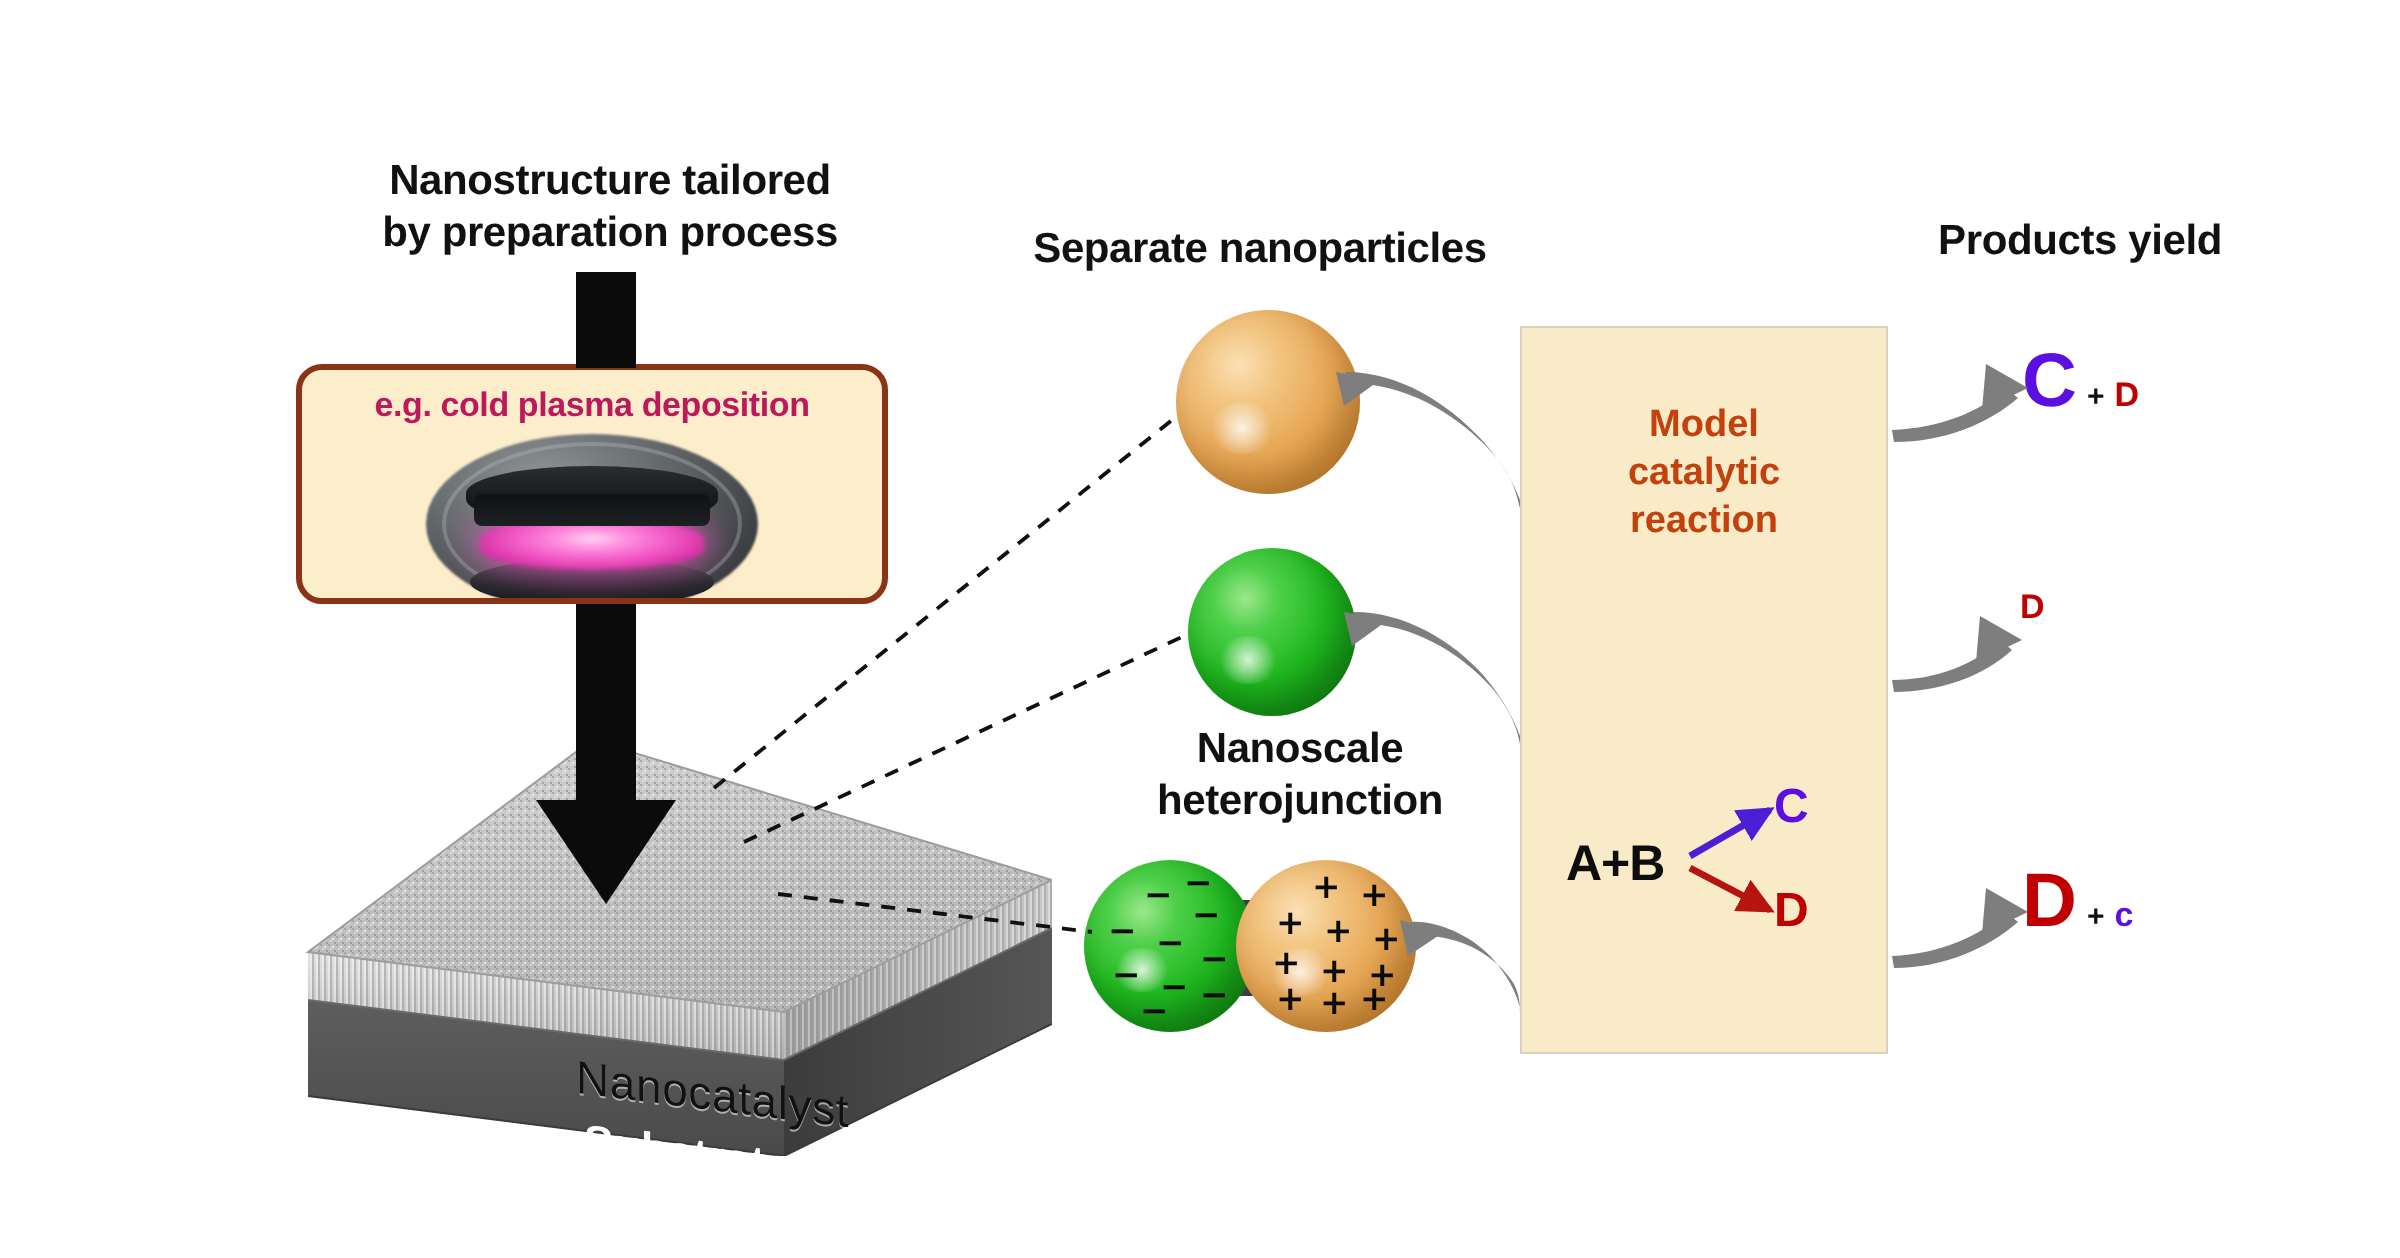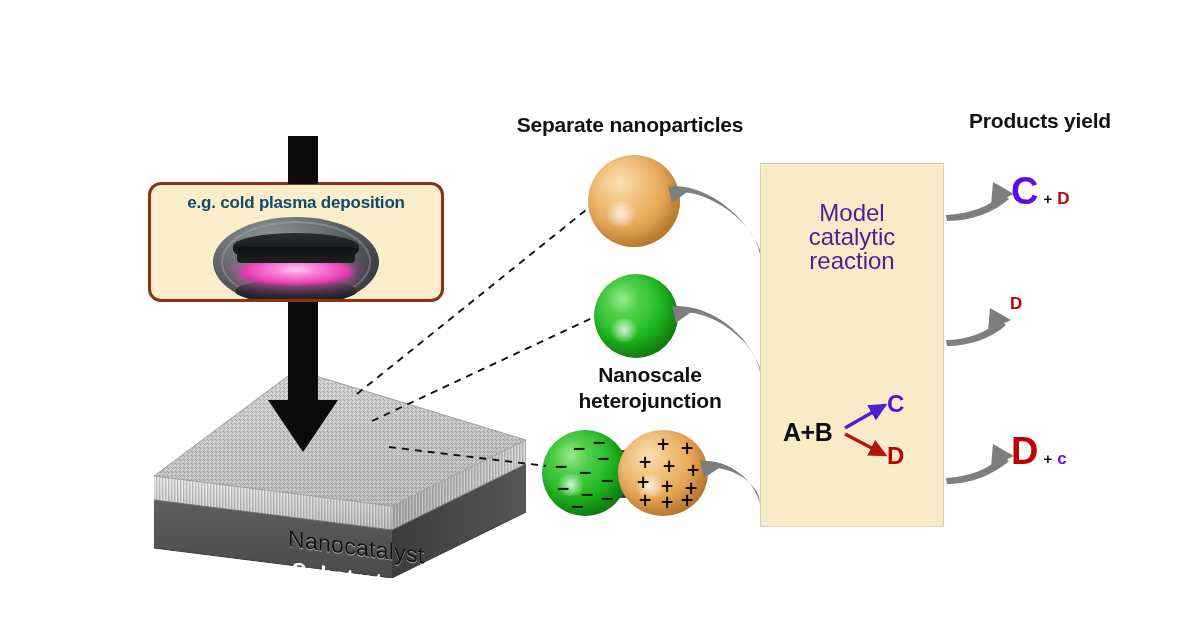--- a/index.html
+++ b/index.html
@@ -50,21 +50,21 @@
     box-sizing: border-box;
     overflow: hidden;
   }
   #plasma-caption {
     position: absolute;
     left: 0; top: 8px;
     width: 100%;
     text-align: center;
     font-size: 17px;
     font-weight: bold;
-    color: #0c4a6e;
+    color: #be185d;
     letter-spacing: -0.2px;
   }
   #plasma-photo {
     position: absolute;
     left: 50%; top: 32px;
     transform: translateX(-50%);
     width: 166px; height: 96px;
   }
   .pl-outer {
     position: absolute;
@@ -121,23 +121,23 @@
     width: 184px; height: 364px;
     background: #FAEBC8;
     border: 1px solid #D9D2C2;
     box-sizing: border-box;
   }
   #reaction-title {
     position: absolute;
     left: 0; top: 37px;
     width: 100%;
     text-align: center;
-    font-size: 24px;
-    font-weight: normal;
-    color: #4c1d95;
+    font-size: 19px;
+    font-weight: bold;
+    color: #c2410c;
     line-height: 24px;
     white-space: pre-line;
   }
   #reaction-eq {
     position: absolute;
     left: 22px; top: 228px;
     width: 150px; height: 80px;
   }
   #eq-ab {
     position: absolute;
@@ -230,20 +230,22 @@
     left: 288px; top: 136px;
     width: 30px; height: 48px;
     background: #0b0b0b;
   }
 </style>
 </head>
 <body>
 
 <div id="canvas">
 
+  <div class="abs heading" style="left:140px; top:78px; width:330px;">Nanostructure tailored
+by preparation process</div>
 
   <div class="abs heading" style="left:470px; top:112px; width:320px;">Separate nanoparticles</div>
 
   <div class="abs heading" style="left:900px; top:108px; width:280px;">Products yield</div>
 
   <div class="abs heading" style="left:540px; top:362px; width:220px;">Nanoscale
 heterojunction</div>
 
   <div class="abs" id="substrate">
     <svg width="430" height="230" viewBox="0 0 430 230">

